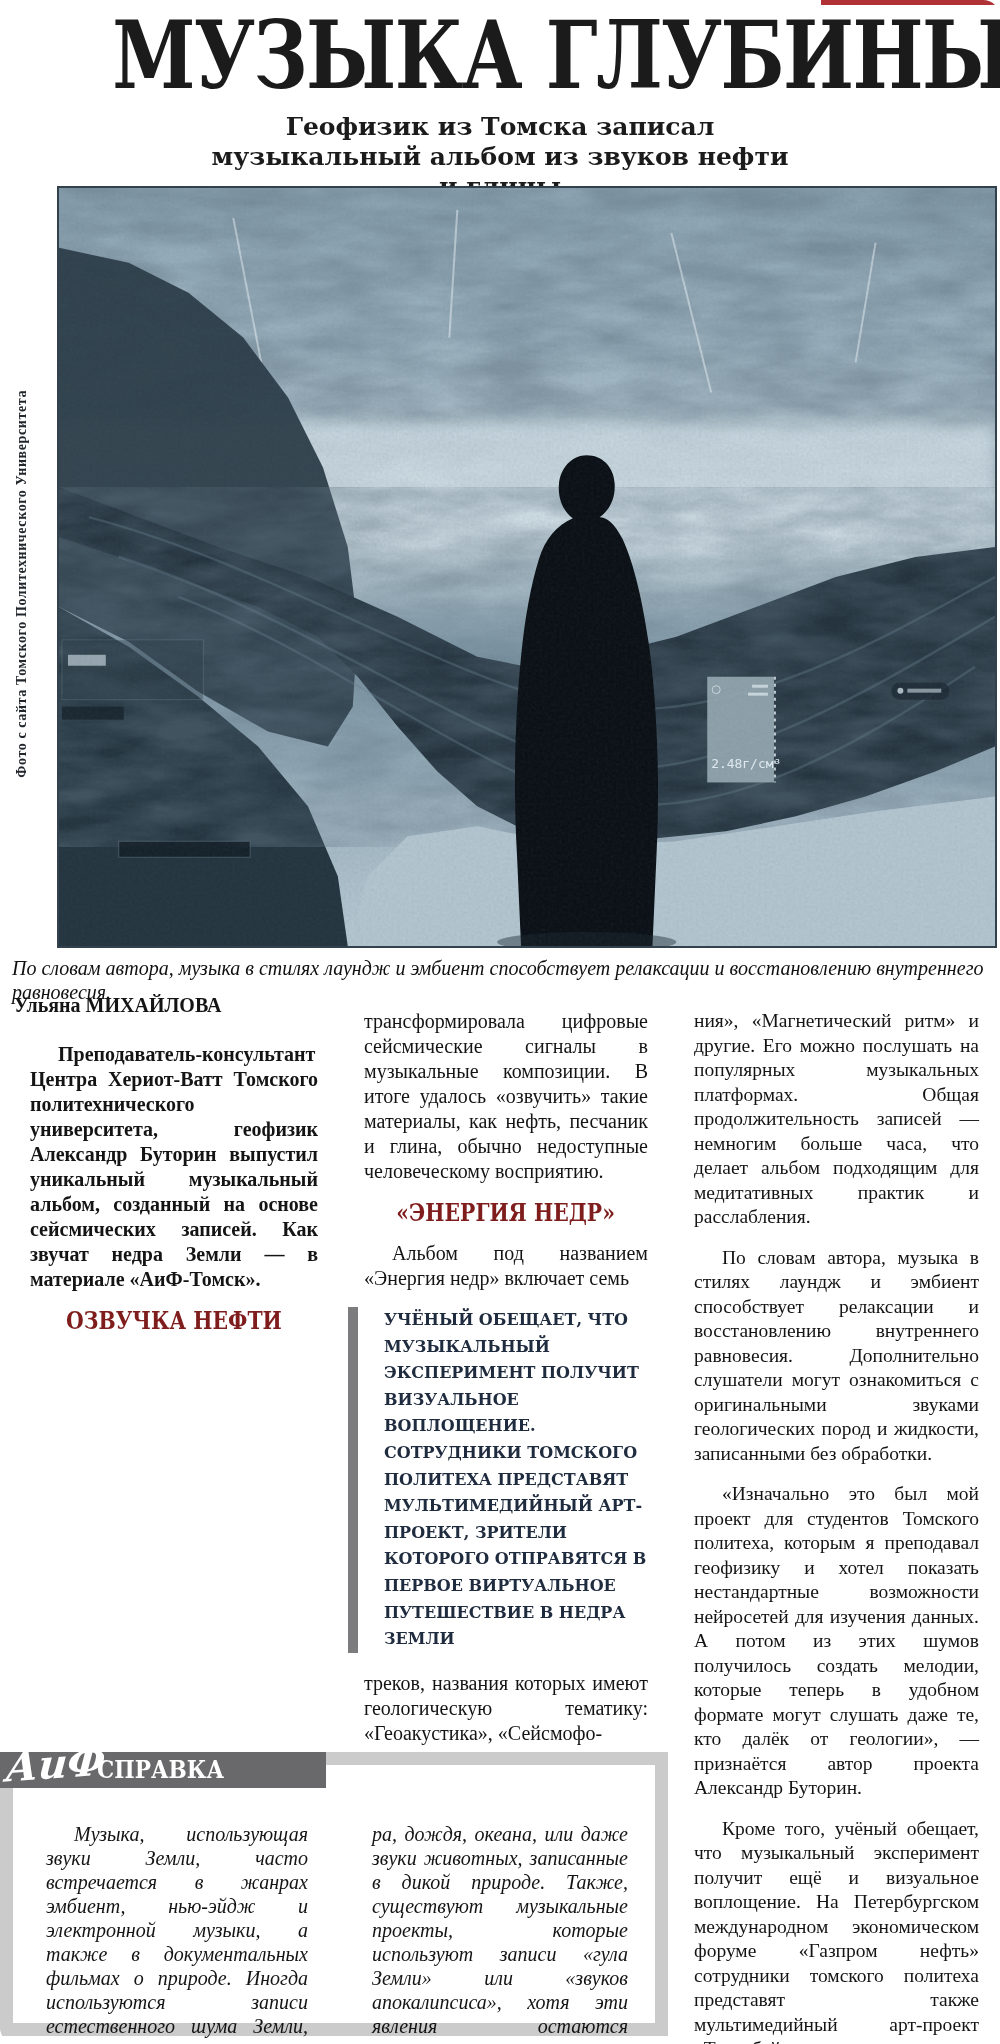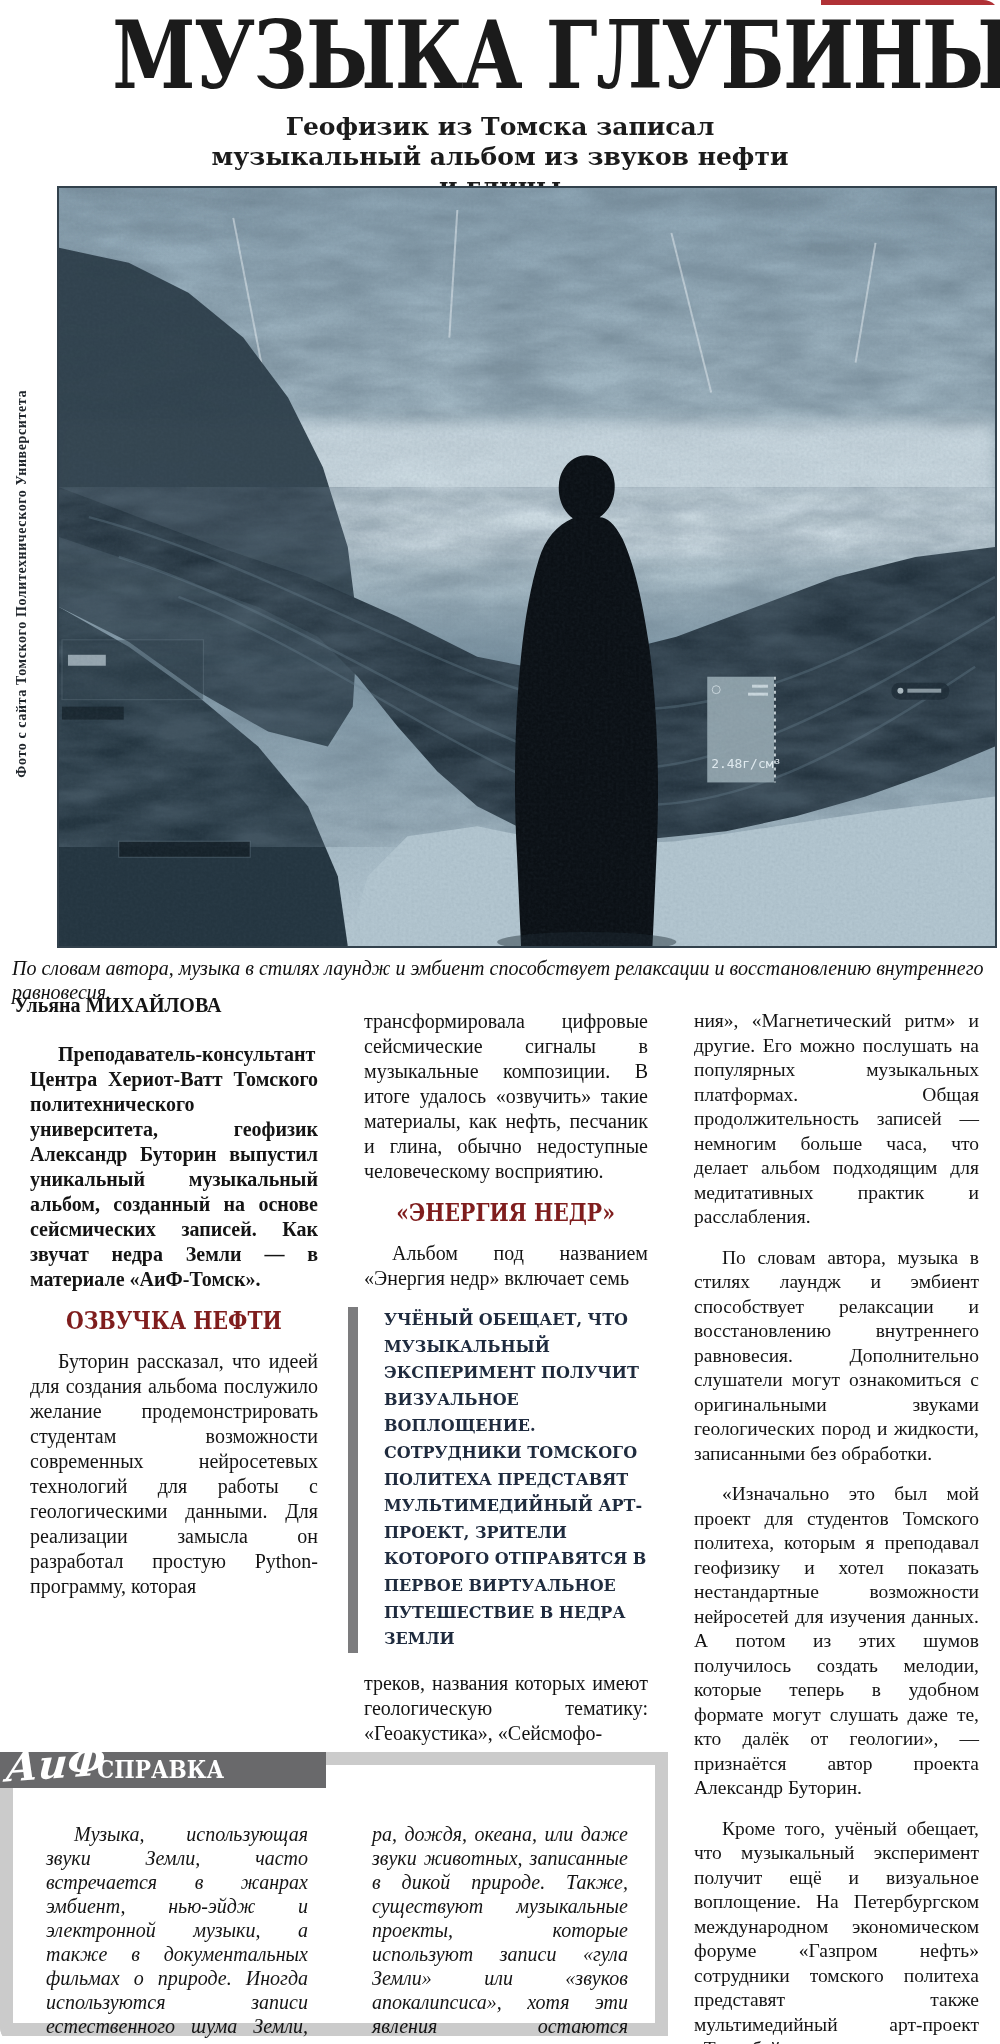--- a/index.html
+++ b/index.html
@@ -149,21 +149,20 @@
   </figure>
 
   <div class="credit">Фото с сайта Томского Политехнического Университета</div>
 
   <div class="caption">По словам автора, музыка в стилях лаундж и эмбиент способствует релаксации и восстановлению внутреннего равновесия.</div>
 
   <div class="col col1">
     <div class="byline">Ульяна МИХАЙЛОВА</div>
     <p class="lead">Преподаватель-консультант Центра Хериот-Ватт Томского политехнического университета, геофизик Александр Буторин выпустил уникальный музыкальный альбом, созданный на основе сейсмических записей. Как звучат недра Земли — в материале «АиФ-Томск».</p>
     <h3 class="sec"><span class="squeeze">ОЗВУЧКА НЕФТИ</span></h3>
-    <p>Буторин рассказал, что идеей для создания альбома послужило желание продемонстрировать студентам возможности современных нейросетевых технологий для работы с геологическими данными. Для реализации замысла он разработал простую Python-программу, которая</p>
   </div>
 
   <div class="col col2">
     <p class="noindent">трансформировала цифровые сейсмические сигналы в музыкальные композиции. В итоге удалось «озвучить» такие материалы, как нефть, песчаник и глина, обычно недоступные человеческому восприятию.</p>
     <h3 class="sec"><span class="squeeze">«ЭНЕРГИЯ НЕДР»</span></h3>
     <p>Альбом под названием «Энергия недр» включает семь</p>
     <div class="pullquote">УЧЁНЫЙ ОБЕЩАЕТ, ЧТО МУЗЫКАЛЬНЫЙ ЭКСПЕРИМЕНТ ПОЛУЧИТ ВИЗУАЛЬНОЕ ВОПЛОЩЕНИЕ. СОТРУДНИКИ ТОМСКОГО ПОЛИТЕХА ПРЕДСТАВЯТ МУЛЬТИМЕДИЙНЫЙ АРТ-ПРОЕКТ, ЗРИТЕЛИ КОТОРОГО ОТПРАВЯТСЯ В ПЕРВОЕ ВИРТУАЛЬНОЕ ПУТЕШЕСТВИЕ В НЕДРА ЗЕМЛИ</div>
     <p class="noindent">треков, названия которых имеют геологическую тематику: «Геоакустика», «Сейсмофо-</p>
   </div>
 

